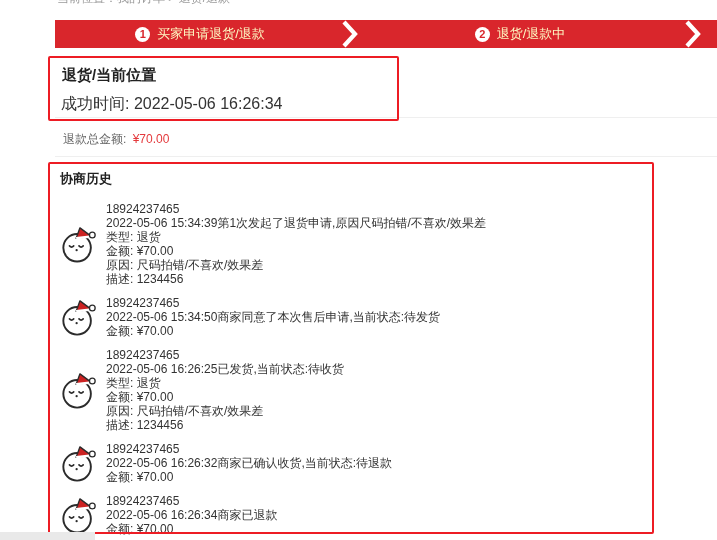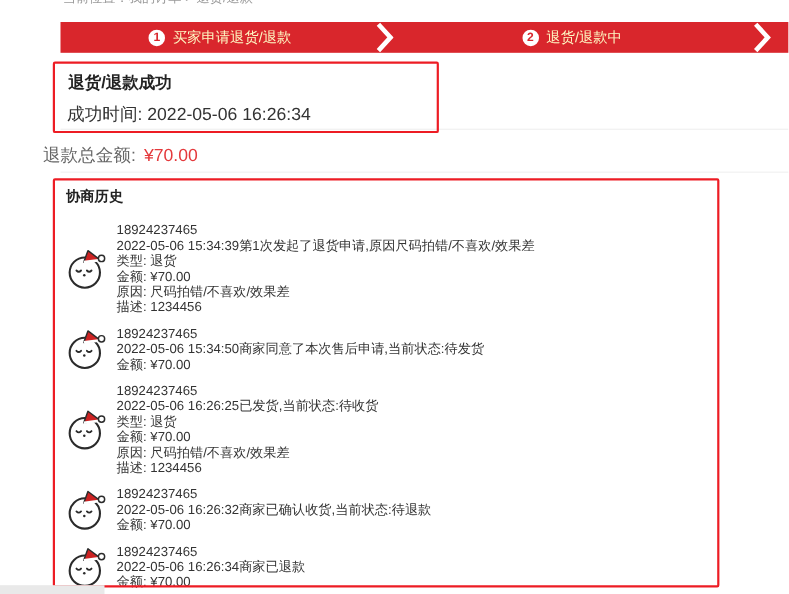--- a/index.html
+++ b/index.html
@@ -27,21 +27,21 @@
   .annot-status{left:48px;top:56px;width:347px;height:61px;}
   .annot-history{left:48px;top:162px;width:602px;height:368px;}
 
   .status-title{position:absolute;left:62px;top:66px;font-size:15px;font-weight:bold;color:#222;}
   .status-time{position:absolute;left:61px;top:94px;font-size:16px;color:#333;}
 
   .divider{position:absolute;left:55px;width:662px;height:1px;background:#efefef;}
   .div-1{top:117px;}
   .div-2{top:156px;}
 
-  .refund-row{position:absolute;left:39px;top:131px;font-size:16px;}
+  .refund-row{position:absolute;left:63px;top:131px;font-size:12px;}
   .refund-label{color:#666;}
   .refund-amount{color:#e4393c;margin-left:3px;}
 
   .history{position:absolute;left:60px;top:170px;width:578px;}
   .history-title{font-size:13px;font-weight:bold;color:#222;margin-bottom:13px;}
   .entry{display:flex;align-items:center;margin-bottom:9px;}
   .avatar{flex:0 0 auto;width:38px;height:42px;margin-right:8px;}
   .entry-text{font-size:12px;color:#333;line-height:14px;padding-top:1px;}
   .entry-text .line{white-space:nowrap;}
 
@@ -66,21 +66,21 @@
     </svg>
     <div class="step step-2">
       <span class="step-badge">2</span>
       <span class="step-label">退货/退款中</span>
     </div>
     <svg class="chev chev-2" viewBox="0 0 16 28">
       <polyline points="2,2 13,14 2,26" fill="none" stroke="#ffffff" stroke-width="4.2"></polyline>
     </svg>
   </div>
 
-  <div class="status-title">退货/退款成功</div>
+  <div class="status-title">退货/当前位置</div>
   <div class="status-time">成功时间: 2022-05-06 16:26:34</div>
 
   <div class="divider div-1"></div>
 
   <div class="refund-row">
     <span class="refund-label">退款总金额:</span>
     <span class="refund-amount">¥70.00</span>
   </div>
 
   <div class="divider div-2"></div>

